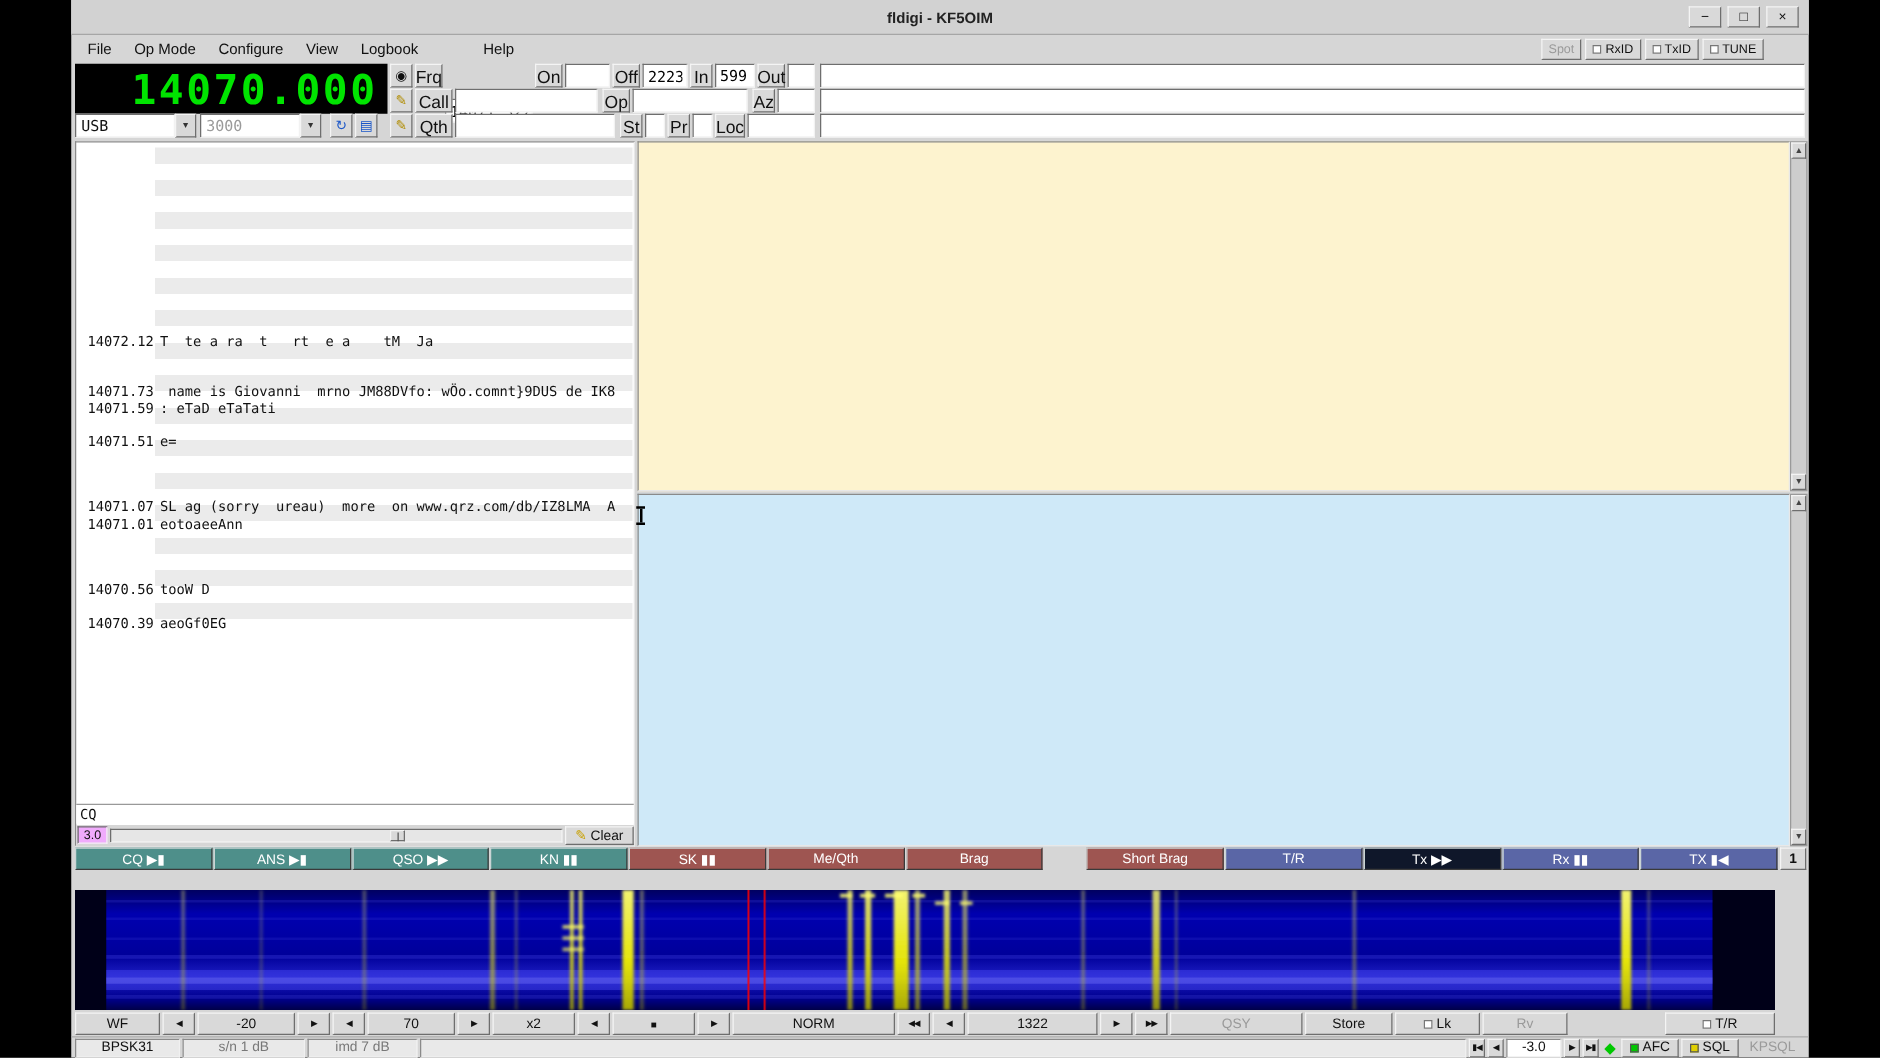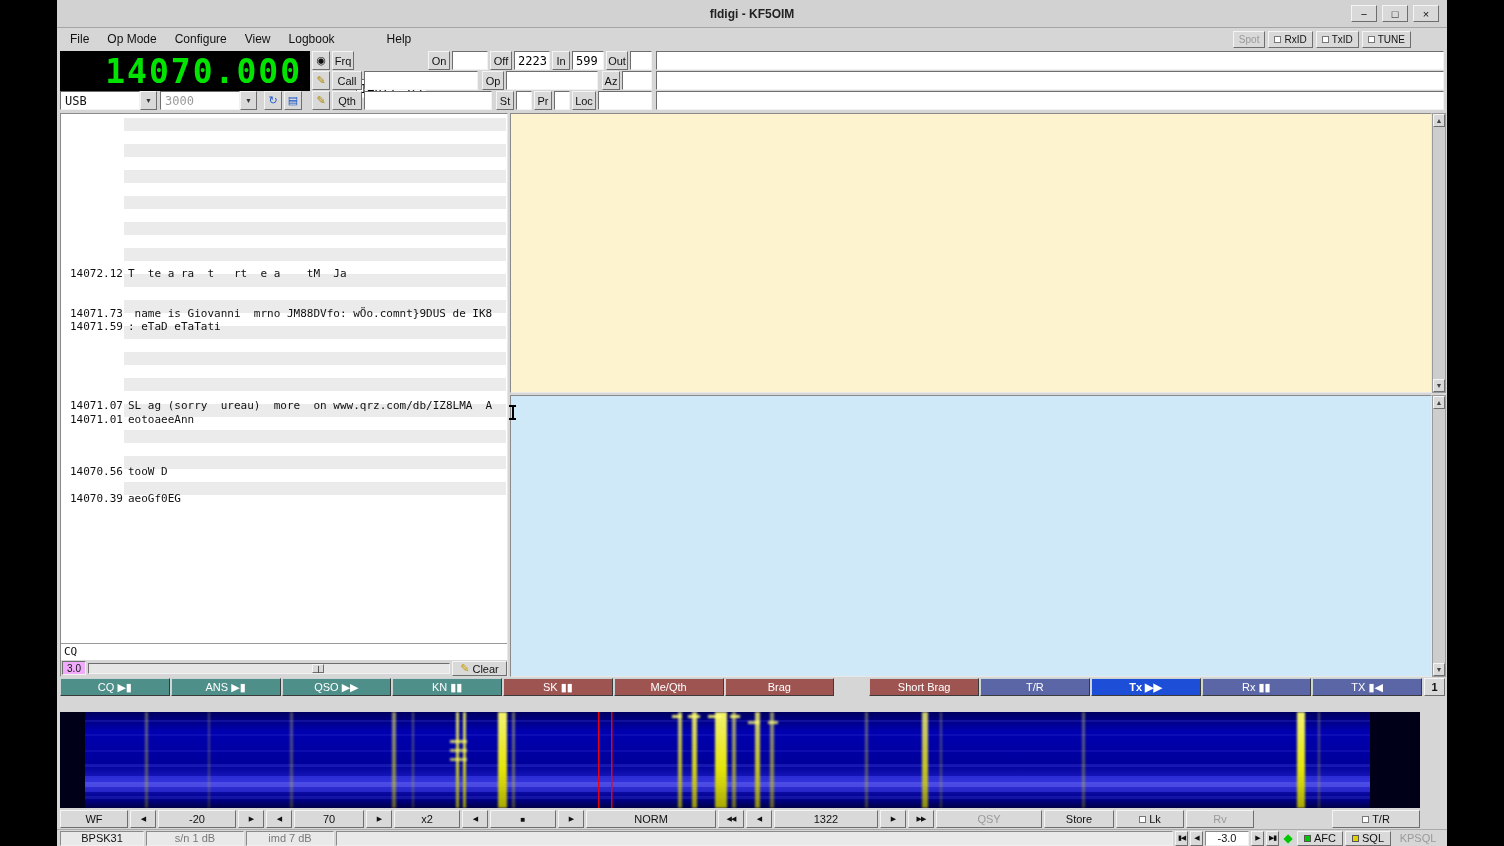--- a/index.html
+++ b/index.html
@@ -20,21 +20,21 @@
   .menubar{left:0;top:28px;width:1390px;height:22px;display:flex;align-items:center;padding-left:4px}
   .menu-item{padding:2px 9px;white-space:nowrap}
   .menu-item:nth-child(6){margin-left:34px}
   .menu-right{margin-left:auto;margin-right:36px;display:flex;gap:3px;align-items:center}
   .toggle-btn{height:17px;padding:0 5px;display:flex;align-items:center;gap:3px;font-size:10px}
   .cb{width:7px;height:7px;background:#fff;border:1px solid #777;flex:0 0 auto}
   
   .freqdisp{left:3px;top:51px;width:250px;height:40px;background:#000;display:flex;align-items:center;justify-content:flex-end;padding-right:8px;
     font-family:"DejaVu Sans Mono",monospace;font-weight:bold;font-size:33px;letter-spacing:2px}
   .fld{height:19px;font-family:"DejaVu Sans Mono",monospace;font-size:12px;padding:0 3px;outline:none}
-  .lblb{height:19px;padding:0 3px;font-size:11px}
+  .lblb{height:19px;padding:0 3px;font-size:14px}
   .iconb{height:19px;font-size:11px}
   .combo-txt{height:19px;padding:0 4px;display:flex;align-items:center;font-family:"DejaVu Sans Mono",monospace}
   .combo-arrow{width:17px;height:19px;font-size:7px;color:#333}
   
   .rx-browser{left:3px;top:113px;width:448px;height:564px;background:#fff;border:1px solid;border-color:#8a8a8a #e8e8e8 #e8e8e8 #8a8a8a}
   .stripes{position:absolute;left:63px;top:4px;right:1px;height:390px;
     background:repeating-linear-gradient(180deg,#ebebeb 0 13px,#ffffff 13px 26px)}
   .rx-line{position:absolute;left:0;width:100%;height:13px;font-family:"DejaVu Sans Mono",monospace;font-size:11px;line-height:13px;white-space:pre}
   .rx-freq{position:absolute;left:9px}
   .rx-text{position:absolute;left:67px}
@@ -155,20 +155,21 @@
   <input class="abs fld sunken" style="left: 497px; top: 91px; width: 16px;" value="">
   <div class="abs lblb raised ctr btn" style="left:515px;top:91px;width:24px">Loc</div>
   <input class="abs fld sunken" style="left: 541px; top: 91px; width: 54px;" value="">
   <input class="abs fld sunken" style="left: 599px; top: 91px; width: 788px;" value="">
 
   <div class="abs rx-browser">
     <div class="stripes"></div>
     <div class="rx-line" style="top:153px"><span class="rx-freq">14072.12</span><span class="rx-text">T  te a ra  t   rt  e a    tM  Ja</span></div>
     <div class="rx-line" style="top:193px"><span class="rx-freq">14071.73</span><span class="rx-text"> name is Giovanni  mrno JM88DVfo: wÖo.comnt}9DUS de IK8</span></div>
     <div class="rx-line" style="top:206px"><span class="rx-freq">14071.59</span><span class="rx-text">: eTaD eTaTati</span></div>
+    <div class="rx-line" style="top:233px"><span class="rx-freq">14071.51</span><span class="rx-text">e=</span></div>
     <div class="rx-line" style="top:285px"><span class="rx-freq">14071.07</span><span class="rx-text">SL ag (sorry  ureau)  more  on www.qrz.com/db/IZ8LMA  A</span></div>
     <div class="rx-line" style="top:299px"><span class="rx-freq">14071.01</span><span class="rx-text">eotoaeeAnn</span></div>
     <div class="rx-line" style="top:351px"><span class="rx-freq">14070.56</span><span class="rx-text">tooW D</span></div>
     <div class="rx-line" style="top:378px"><span class="rx-freq">14070.39</span><span class="rx-text">aeoGf0EG</span></div>
     <div class="cq-bar">CQ</div>
     <div class="slider-row">
       <div class="abs sq-val sunken ctr">3.0</div>
       <div class="abs sq-track sunken">
         <div class="abs sq-thumb raised"></div>
       </div>
@@ -195,21 +196,21 @@
   <div class="abs macro-row">
     <div class="macro-btn ctr" style="background: rgb(78, 143, 138);">CQ ▶▮</div>
     <div class="macro-btn ctr" style="background: rgb(78, 143, 138);">ANS ▶▮</div>
     <div class="macro-btn ctr" style="background: rgb(78, 143, 138);">QSO ▶▶</div>
     <div class="macro-btn ctr" style="background: rgb(78, 143, 138);">KN ▮▮</div>
     <div class="macro-btn ctr" style="background: rgb(158, 85, 81);">SK ▮▮</div>
     <div class="macro-btn ctr" style="background: rgb(158, 85, 81);">Me/Qth</div>
     <div class="macro-btn ctr" style="background: rgb(158, 85, 81);">Brag</div>
     <div class="macro-btn ctr" style="background: rgb(158, 85, 81); margin-left: 34px;">Short Brag</div>
     <div class="macro-btn ctr" style="background: rgb(90, 102, 166);">T/R</div>
-    <div class="macro-btn ctr" style="background: #1d4ed8; font-weight: bold;">Tx ▶▶</div>
+    <div class="macro-btn ctr" style="background: #0f172a;">Tx ▶▶</div>
     <div class="macro-btn ctr" style="background: rgb(90, 102, 166);">Rx ▮▮</div>
     <div class="macro-btn ctr" style="background: rgb(90, 102, 166);">TX ▮◀</div>
   </div>
   <div class="abs macro-num raised ctr btn">1</div>
 
 
   <div class="abs waterfall">
     <svg width="1360" height="96" viewBox="0 0 1360 96">
       <defs>
         <linearGradient id="wfbg" x1="0" y1="0" x2="0" y2="1">

